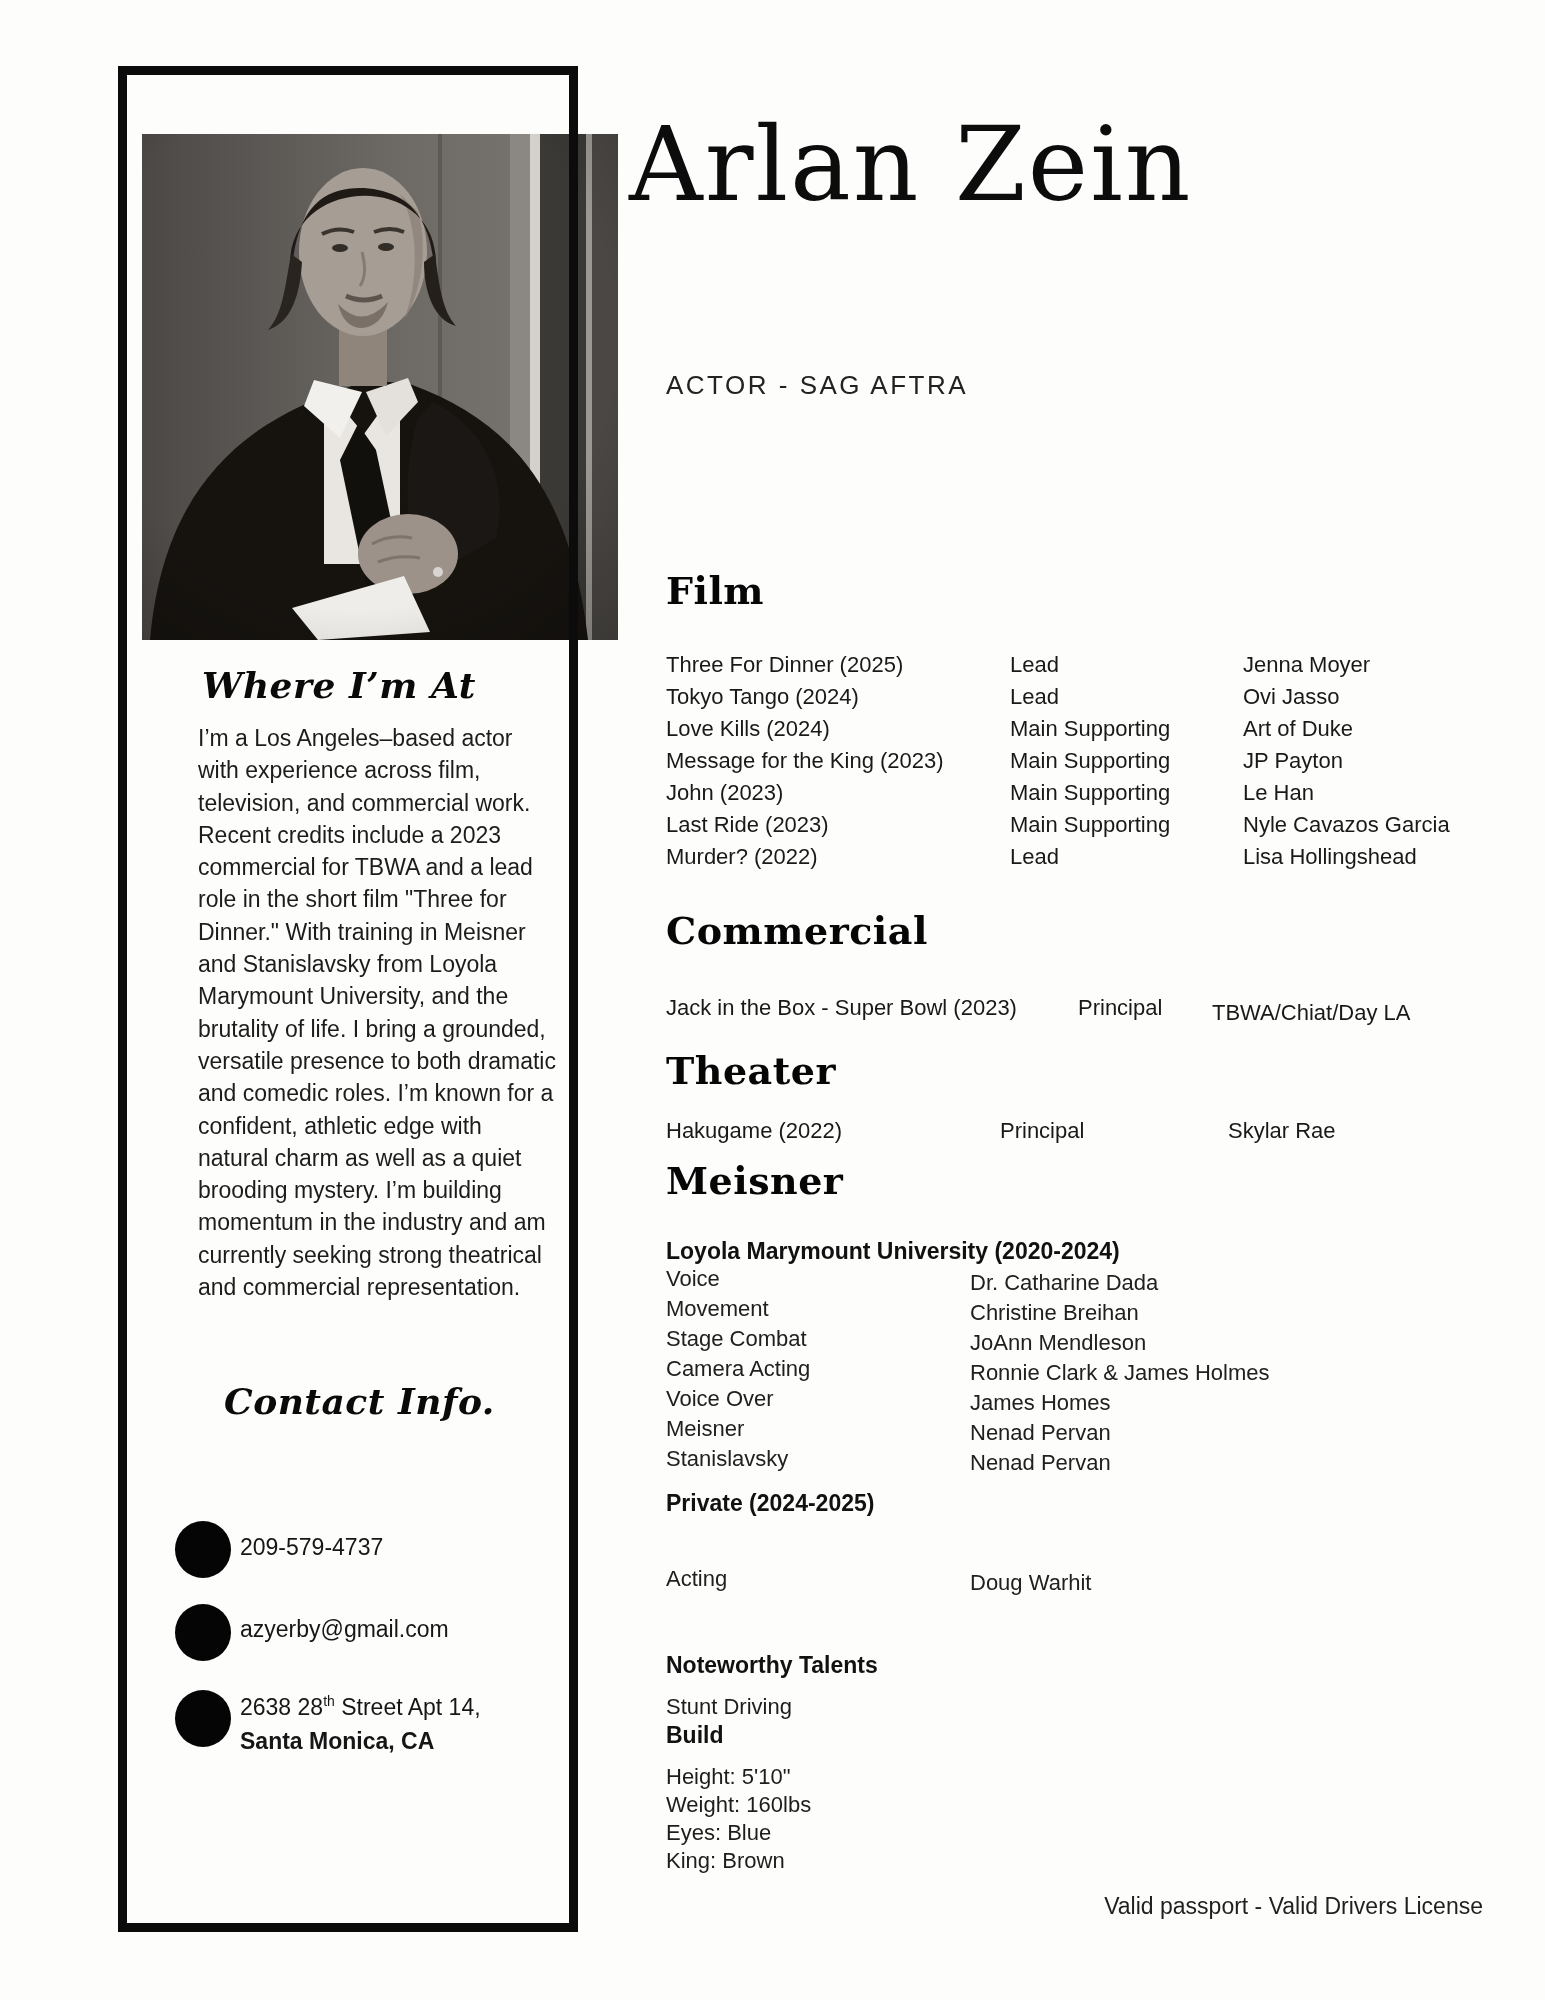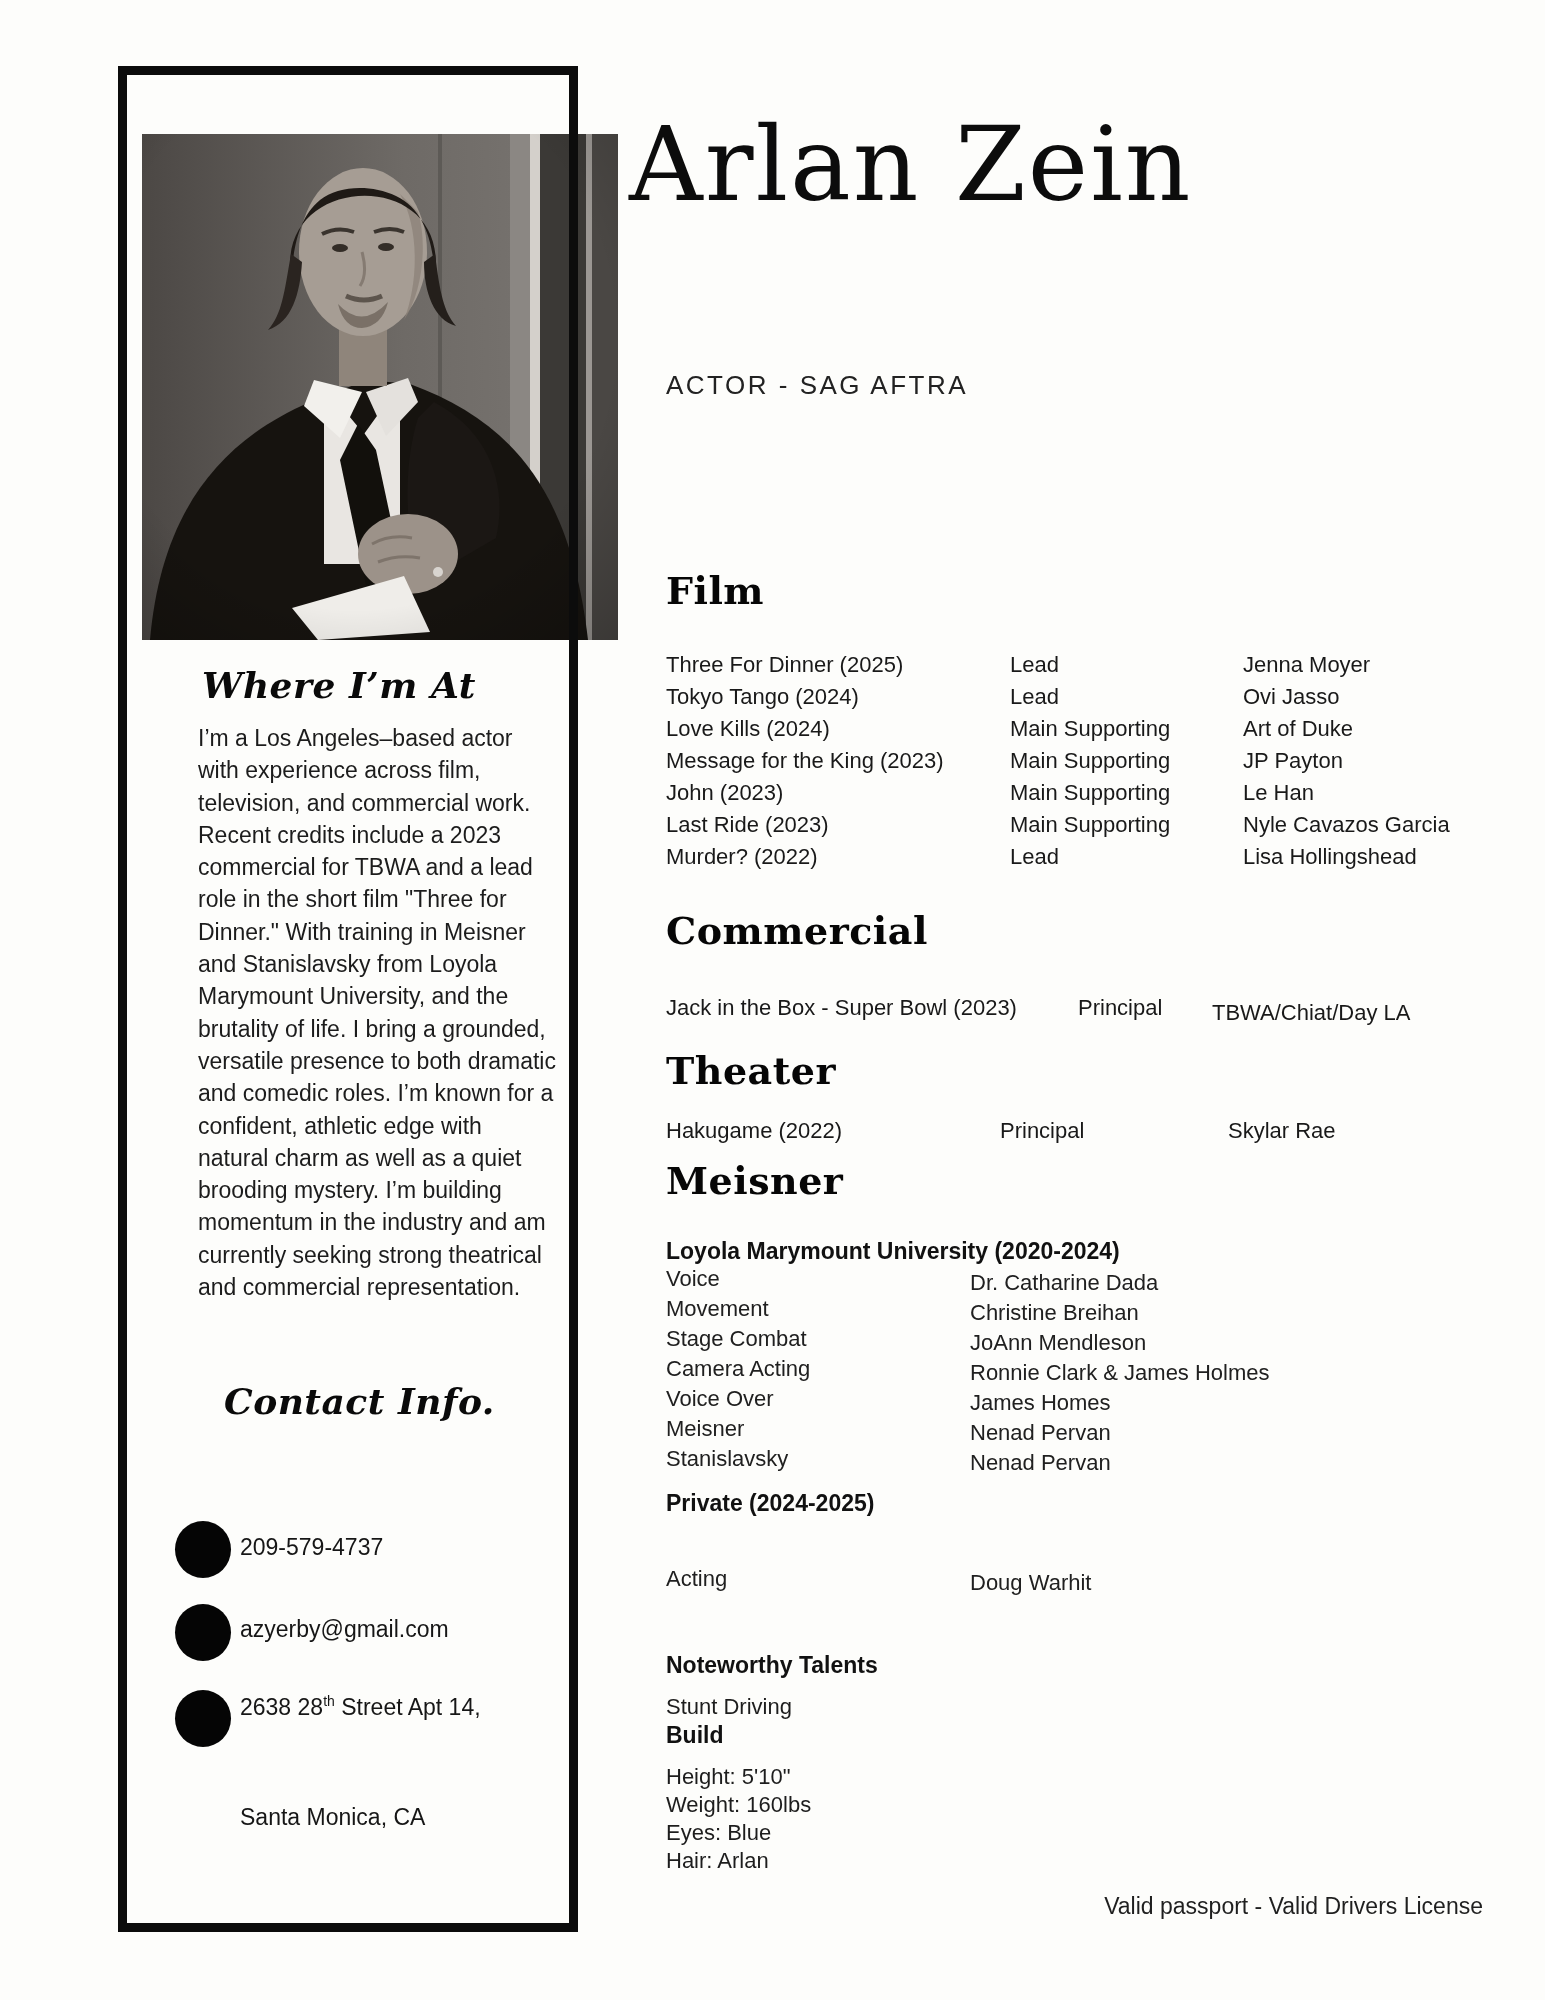--- a/index.html
+++ b/index.html
@@ -150,21 +150,21 @@
 <div class="abs script-h" style="left:188px;top:1380px;margin-left:36px;">Contact Info.</div>
 
 <div class="abs contact-bullet" style="top:1521px;"></div>
 <div class="abs contact-text" style="top:1534px;">209-579-4737</div>
 
 <div class="abs contact-bullet" style="top:1604px;"></div>
 <div class="abs contact-text" style="top:1616px;">azyerby@gmail.com</div>
 
 <div class="abs contact-bullet" style="top:1690px;"></div>
 <div class="abs contact-text" style="top:1694px;"><span>2638 28</span><sup>th</sup><span> Street Apt 14,</span></div>
-<div class="abs contact-text" style="top:1804px;">Santa Monica, CA</div>
+<div class="abs contact-text" style="top:1728px;font-weight:bold;">Santa Monica, CA</div>
 
 <div class="abs serif-h" style="left:666px;top:568px;">Film</div>
 <div class="abs credits film" style="left:666px;top:652px;">
   <div class="crow">
     <span class="c1">Three For Dinner (2025)</span>
     <span class="c2">Lead</span>
     <span class="c3">Jenna Moyer</span>
   </div>
   <div class="crow">
     <span class="c1">Tokyo Tango (2024)</span>
@@ -258,16 +258,16 @@
 </div>
 
 <div class="abs train-label" style="left:666px;top:1652px;">Noteworthy Talents</div>
 <div class="abs plain-line" style="left:666px;top:1694px;">Stunt Driving</div>
 
 <div class="abs train-label" style="left:666px;top:1722px;margin-top:0;top:1722px;">Build</div>
 <div class="abs build-lines" style="left:666px;top:1764px;">
   <div>Height: 5'10"</div>
   <div>Weight: 160lbs</div>
   <div>Eyes: Blue</div>
-  <div>Hair: Arlan</div>
+  <div>King: Brown</div>
 </div>
 
 <div class="abs footer">Valid passport - Valid Drivers License</div>
 
 </body></html>

